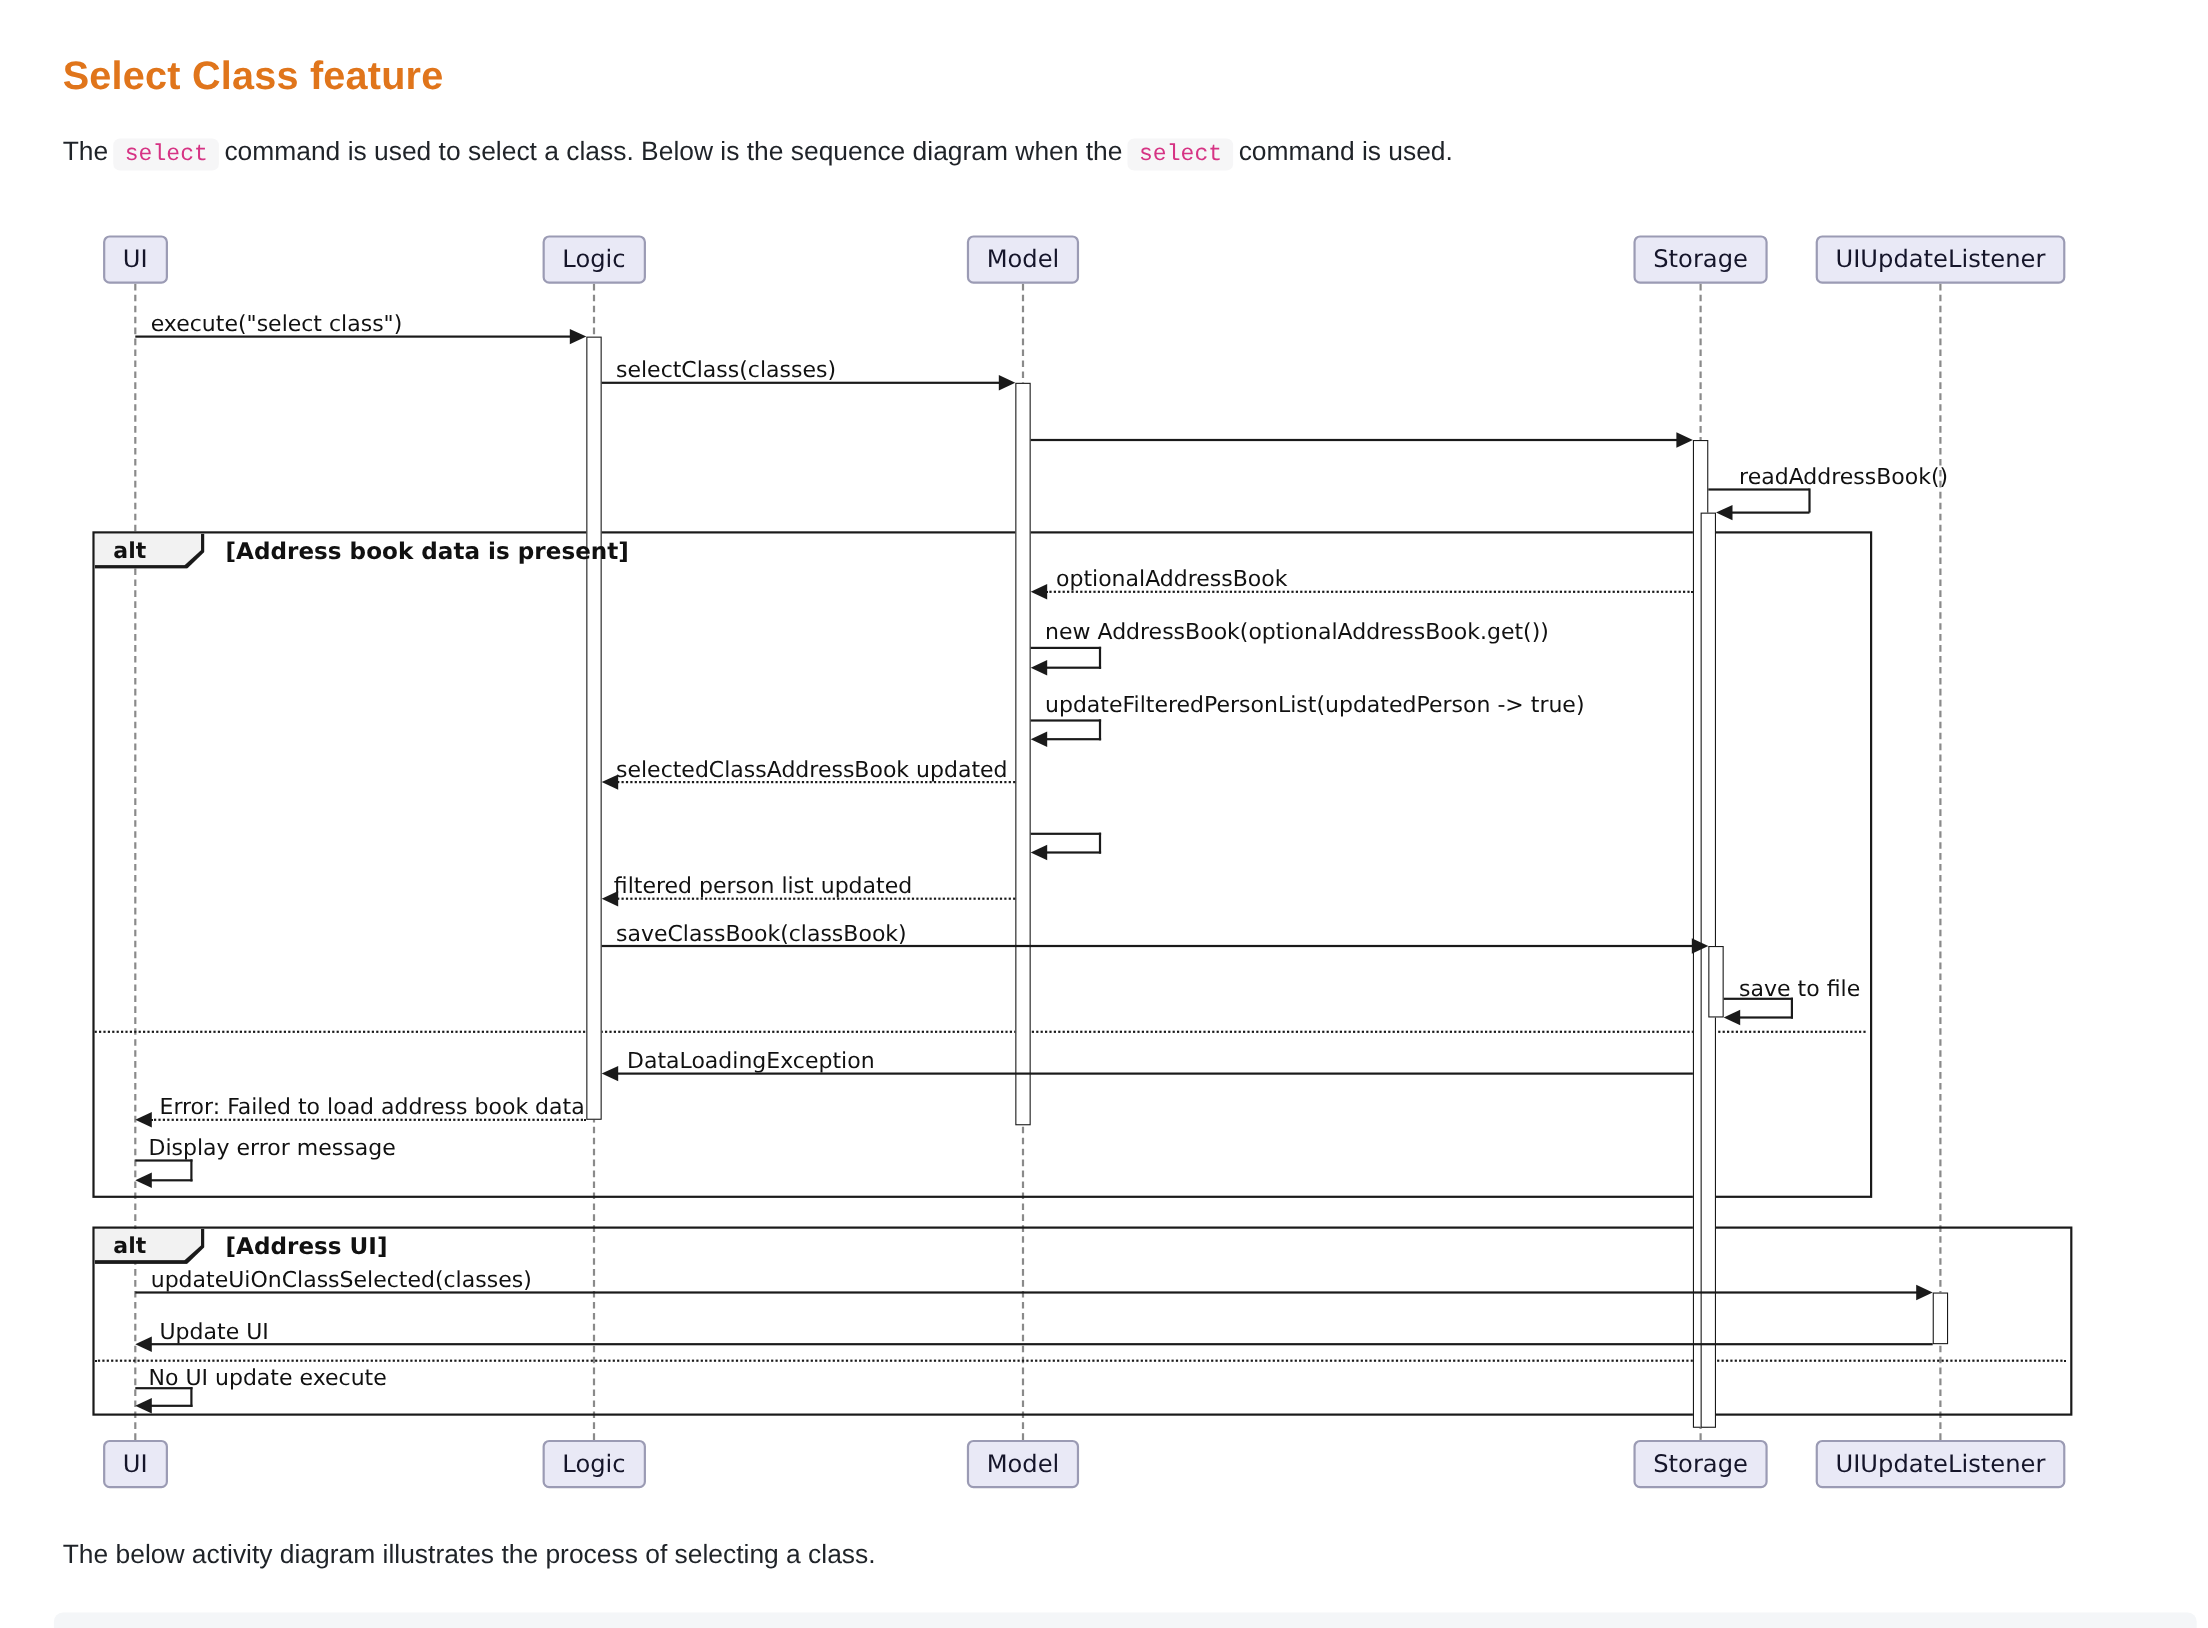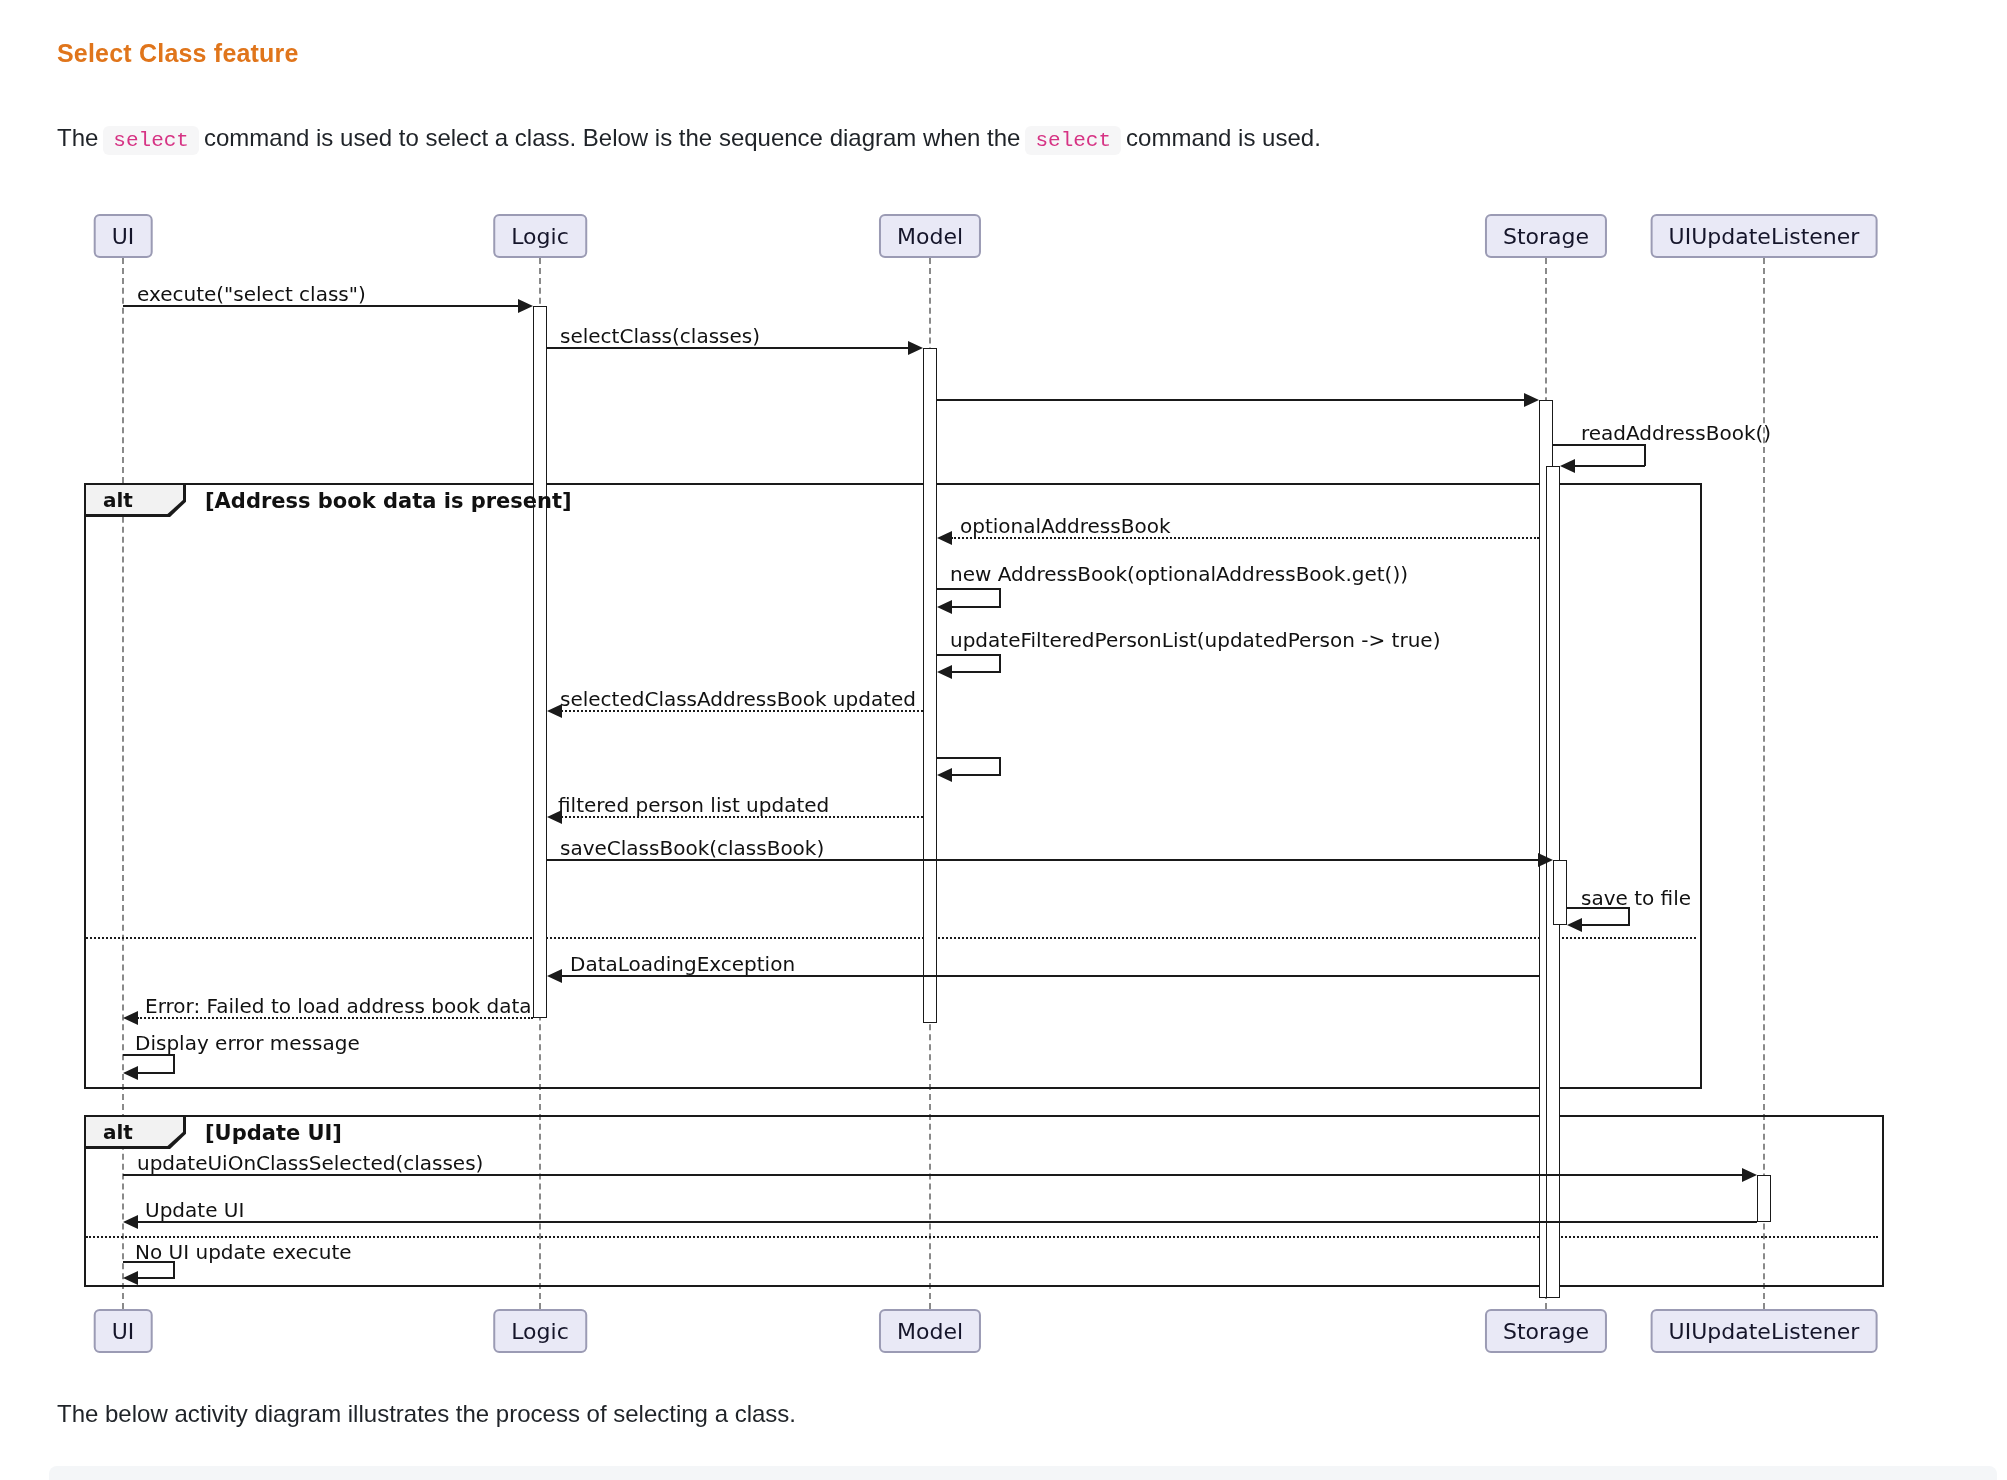--- a/index.html
+++ b/index.html
@@ -1,20 +1,20 @@
 <!DOCTYPE html>
 <html><head>
 <meta charset="utf-8">
 <style>
   html,body { margin:0; padding:0; background:#ffffff; }
   body { width:2007px; height:1480px; position:relative; overflow:hidden;
          font-family:"Liberation Sans", sans-serif; color:#24292f; }
 
   
-  .page-title { position:absolute; left:57px; top:18px; font-size:25px; font-weight:700;
+  .page-title { position:absolute; left:57px; top:18px; font-size:36px; font-weight:700;
                 color:#E0751B; letter-spacing:0.2px; }
   .para { position:absolute; font-size:24px; color:#1f2328; white-space:nowrap; }
   .inline-code { font-family:"Liberation Mono", monospace; font-size:21px; color:#D63384;
                  background:#f6f6f7; border-radius:6px; padding:3px 10px; margin:0 5px; }
   .code-band { position:absolute; left:49px; top:1466px; width:1948px; height:14px;
                background:#F4F6F8; border-radius:8px 8px 0 0; }
 
   
   .diagram { position:absolute; inset:0; font-family:"DejaVu Sans", sans-serif; }
 
@@ -84,21 +84,21 @@
     <div class="op-fg">alt</div>
   </div>
   <div class="guard" style="left:205px; top:489px;">[Address book data is present]</div>
   <div class="frame-divider" style="left:86px; top:937px; width:1610px;"></div>
 
   <div class="frame" style="left:84px; top:1115px; width:1796px; height:168px;"></div>
   <div class="op" style="left:86px; top:1117px;">
     <div class="op-bg"></div>
     <div class="op-fg">alt</div>
   </div>
-  <div class="guard" style="left:205px; top:1121px;">[Update UI]</div>
+  <div class="guard" style="left:205px; top:1121px;">[Address UI]</div>
   <div class="frame-divider" style="left:86px; top:1236px; width:1792px;"></div>
 
   <div class="activation" style="left:533px; top:306px; height:712px;"></div>
   <div class="activation" style="left:923px; top:348px; height:675px;"></div>
   <div class="activation" style="left:1539px; top:400px; height:898px;"></div>
   <div class="activation" style="left:1546px; top:466px; height:832px;"></div>
   <div class="activation" style="left:1553px; top:860px; height:65px;"></div>
   <div class="activation" style="left:1757px; top:1175px; height:47px;"></div>
 
   <div class="mlabel" style="left:137px; top:282px;">execute("select class")</div>

